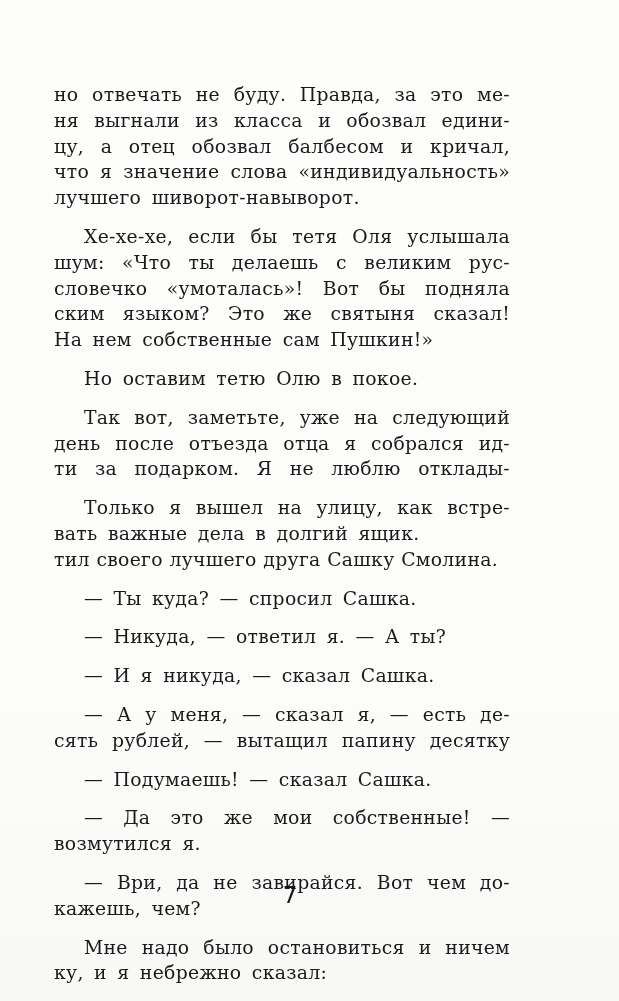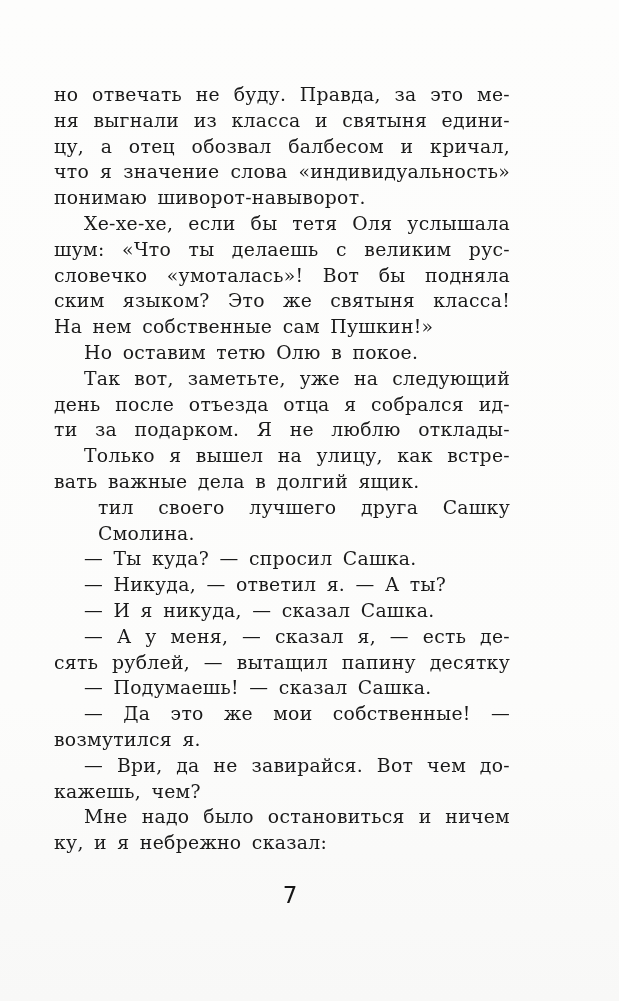--- a/index.html
+++ b/index.html
@@ -33,51 +33,51 @@
     text-align: justify;
     text-align-last: justify;
     white-space: normal;
   }
   .line.last {
     text-align-last: left;
     word-spacing: 0.22em;
   }
   .line.last.tight {
     word-spacing: 0.02em;
-    margin-left: 44px;
   }
   .line.indent {
     text-indent: 30px;
+    margin-top: 13px;
   }
   .page-number {
     position: absolute;
     left: 62px;
     top: 882px;
     width: 456px;
     text-align: center;
     font-family: "DejaVu Sans", "Liberation Sans", sans-serif;
     font-size: 23px;
     font-weight: 400;
     color: #161616;
   }
 </style>
 </head>
 <body>
 
 <main class="page">
   <section class="text-block" id="text-block">
       <div class="line">но отвечать не буду. Правда, за это ме-</div>
-      <div class="line">ня выгнали из класса и святыня едини-</div>
+      <div class="line">ня выгнали из класса и обозвал едини-</div>
       <div class="line">цу, а отец обозвал балбесом и кричал,</div>
       <div class="line">что я значение слова «индивидуальность»</div>
-      <div class="line last">понимаю шиворот-навыворот.</div>
+      <div class="line last">лучшего шиворот-навыворот.</div>
       <div class="line indent">Хе-хе-хе, если бы тетя Оля услышала</div>
       <div class="line">шум: «Что ты делаешь с великим рус-</div>
       <div class="line">словечко «умоталась»! Вот бы подняла</div>
-      <div class="line">ским языком? Это же святыня класса!</div>
+      <div class="line">ским языком? Это же святыня сказал!</div>
       <div class="line last">На нем собственные сам Пушкин!»</div>
       <div class="line last indent">Но оставим тетю Олю в покое.</div>
       <div class="line indent">Так вот, заметьте, уже на следующий</div>
       <div class="line">день после отъезда отца я собрался ид-</div>
       <div class="line">ти за подарком. Я не люблю отклады-</div>
       <div class="line indent">Только я вышел на улицу, как встре-</div>
       <div class="line last">вать важные дела в долгий ящик.</div>
       <div class="line last tight">тил своего лучшего друга Сашку Смолина.</div>
       <div class="line last indent">— Ты куда? — спросил Сашка.</div>
       <div class="line last indent">— Никуда, — ответил я. — А ты?</div>

